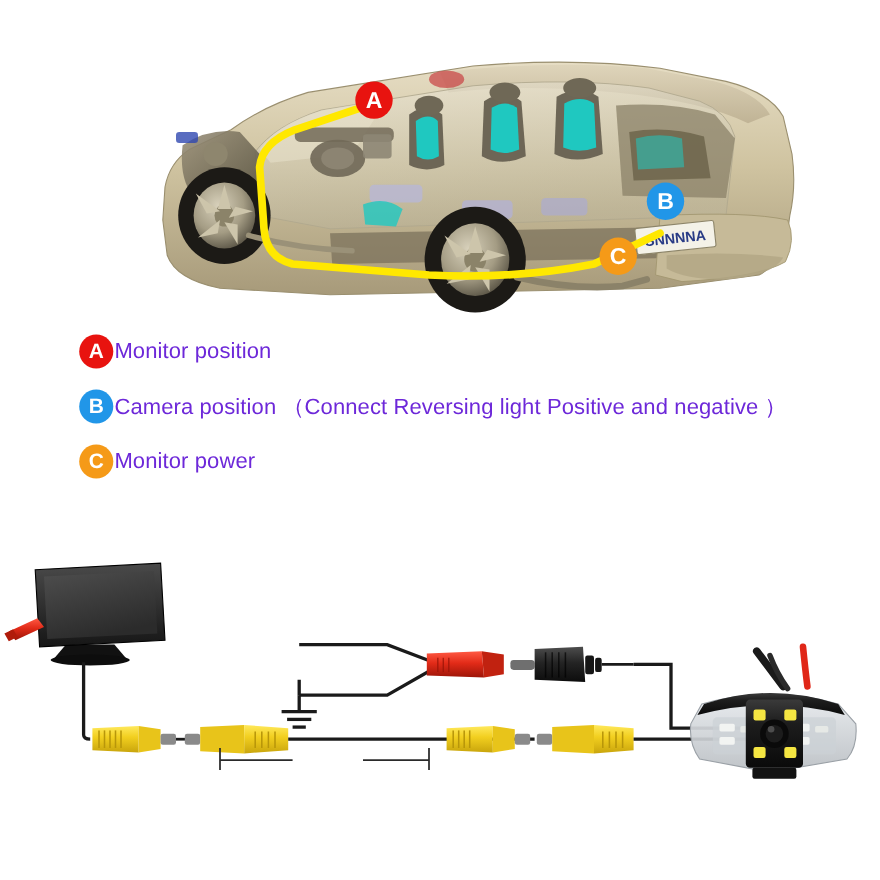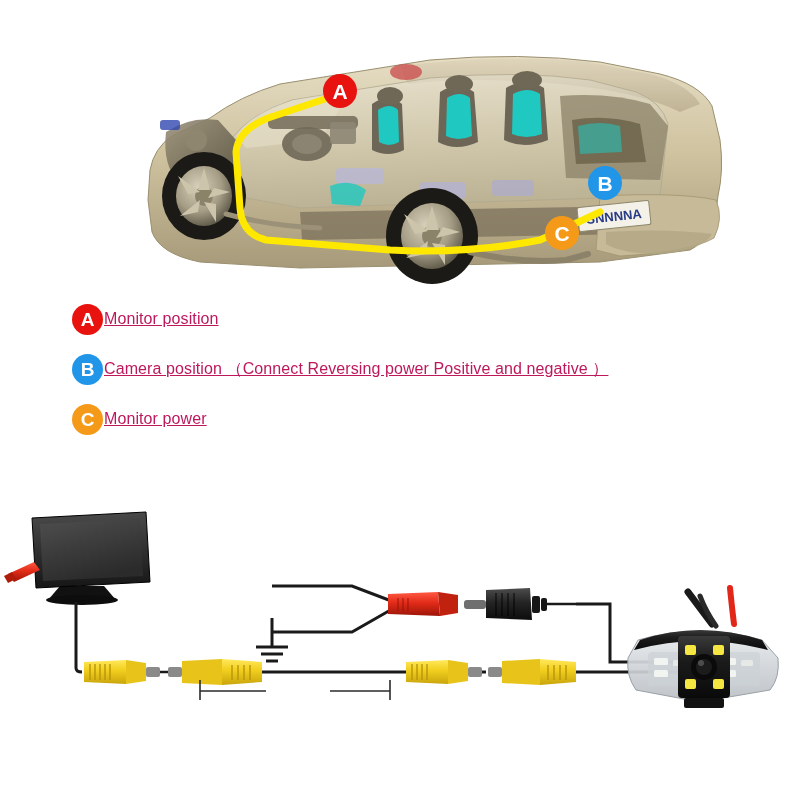--- a/index.html
+++ b/index.html
@@ -50,25 +50,24 @@
     left: 72px; top: 294px;
     width: 700px;
   }
   .legend-row {
     display: flex;
     align-items: center;
     height: 50px;
   }
   .legend-label {
     margin-left: 32px;
-    font-size: 16px;
-    color: #be185d;
+    font-size: 20px;
+    color: #6d28d9;
     white-space: nowrap;
     letter-spacing: 0.1px;
-    text-decoration: underline;
   }
 
   
   #wiring {
     position: absolute;
     left: 0; top: 490px;
     width: 800px; height: 260px;
   }
   #wiring-svg { display: block; width: 800px; height: 260px; }
 </style>
@@ -193,21 +192,21 @@
 
 <div id="legend">
 
   <div class="legend-row">
     <div class="marker marker-legend" style="background:#e8130f;">A</div>
     <div class="legend-label">Monitor position</div>
   </div>
 
   <div class="legend-row">
     <div class="marker marker-legend" style="background:#2196e8;">B</div>
-    <div class="legend-label">Camera position （Connect Reversing power Positive and negative ）</div>
+    <div class="legend-label">Camera position （Connect Reversing light Positive and negative ）</div>
   </div>
 
   <div class="legend-row">
     <div class="marker marker-legend" style="background:#f59a18;">C</div>
     <div class="legend-label">Monitor power</div>
   </div>
 
 </div>
 
 <div id="wiring">

